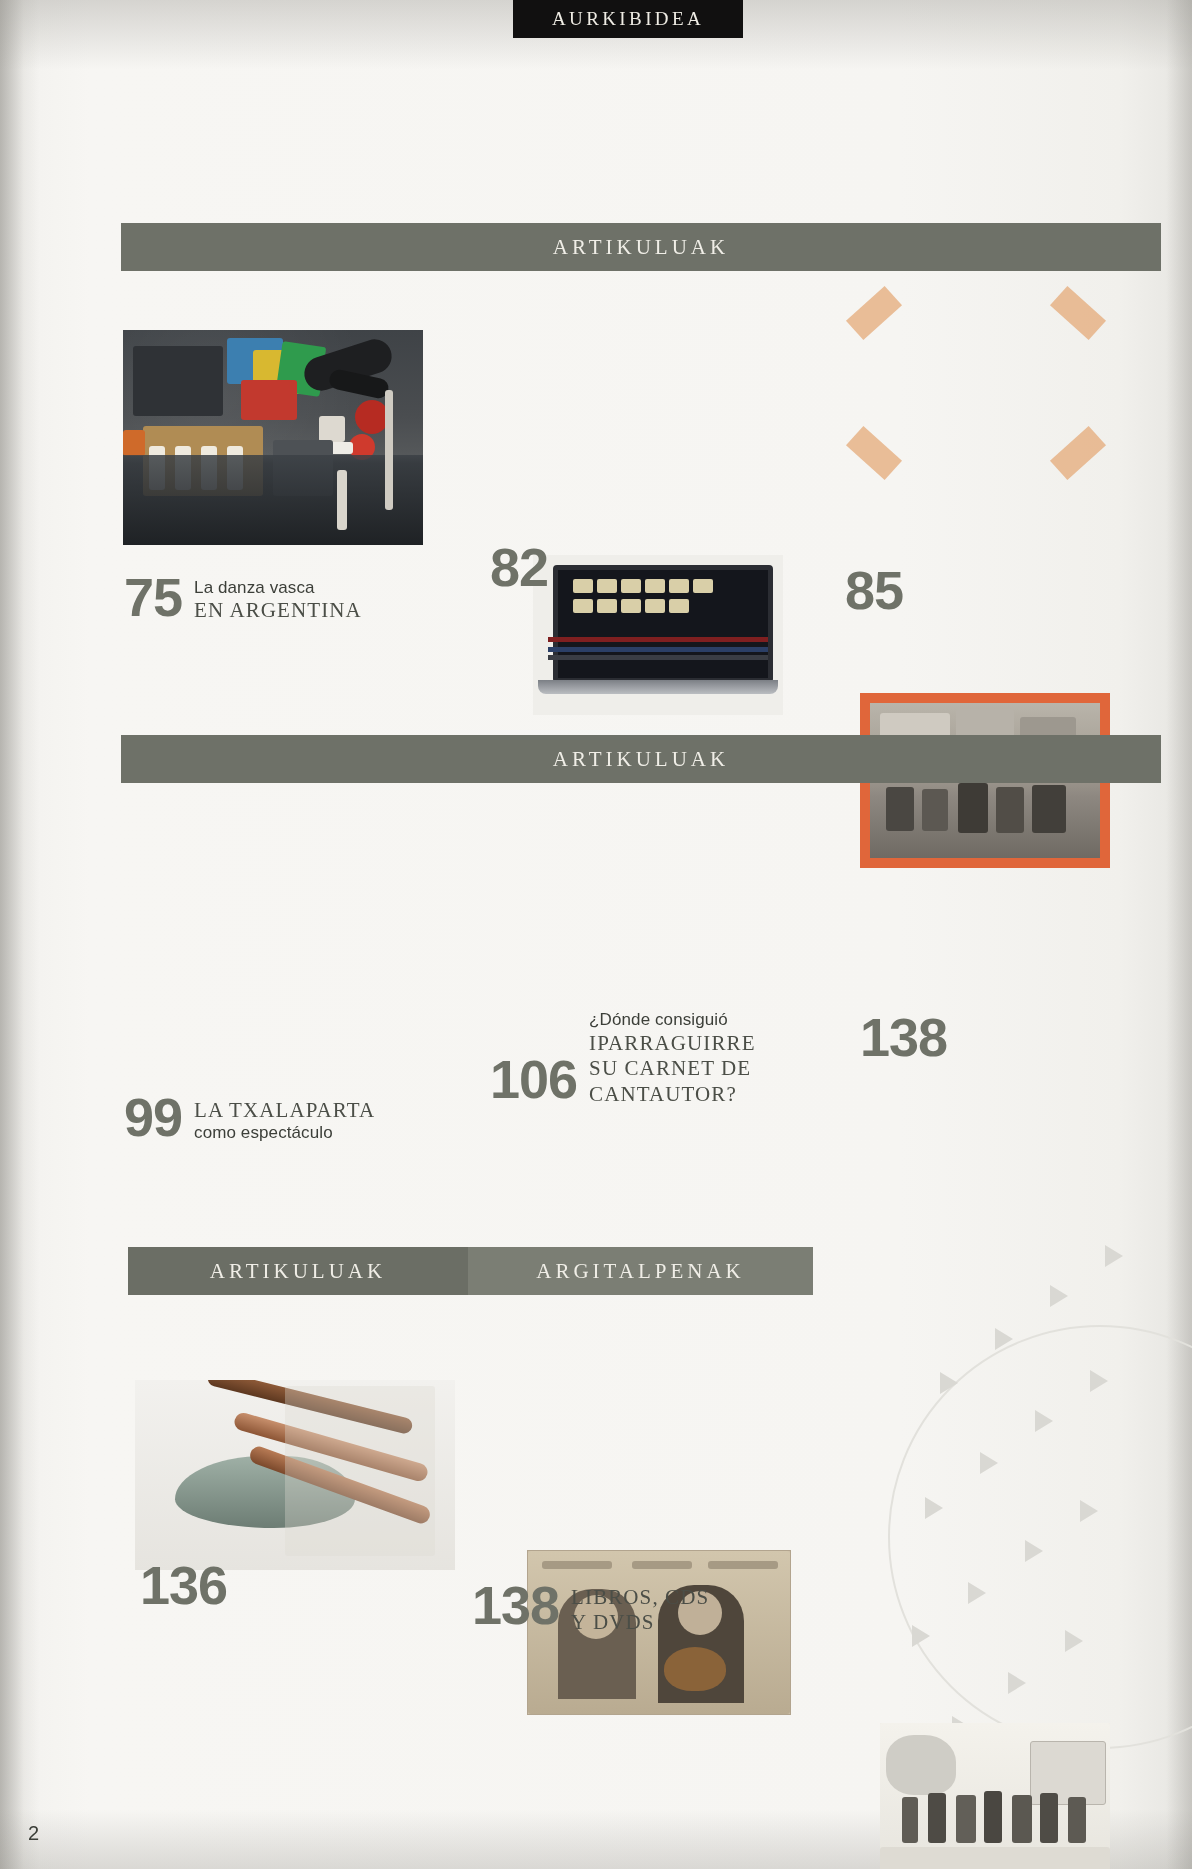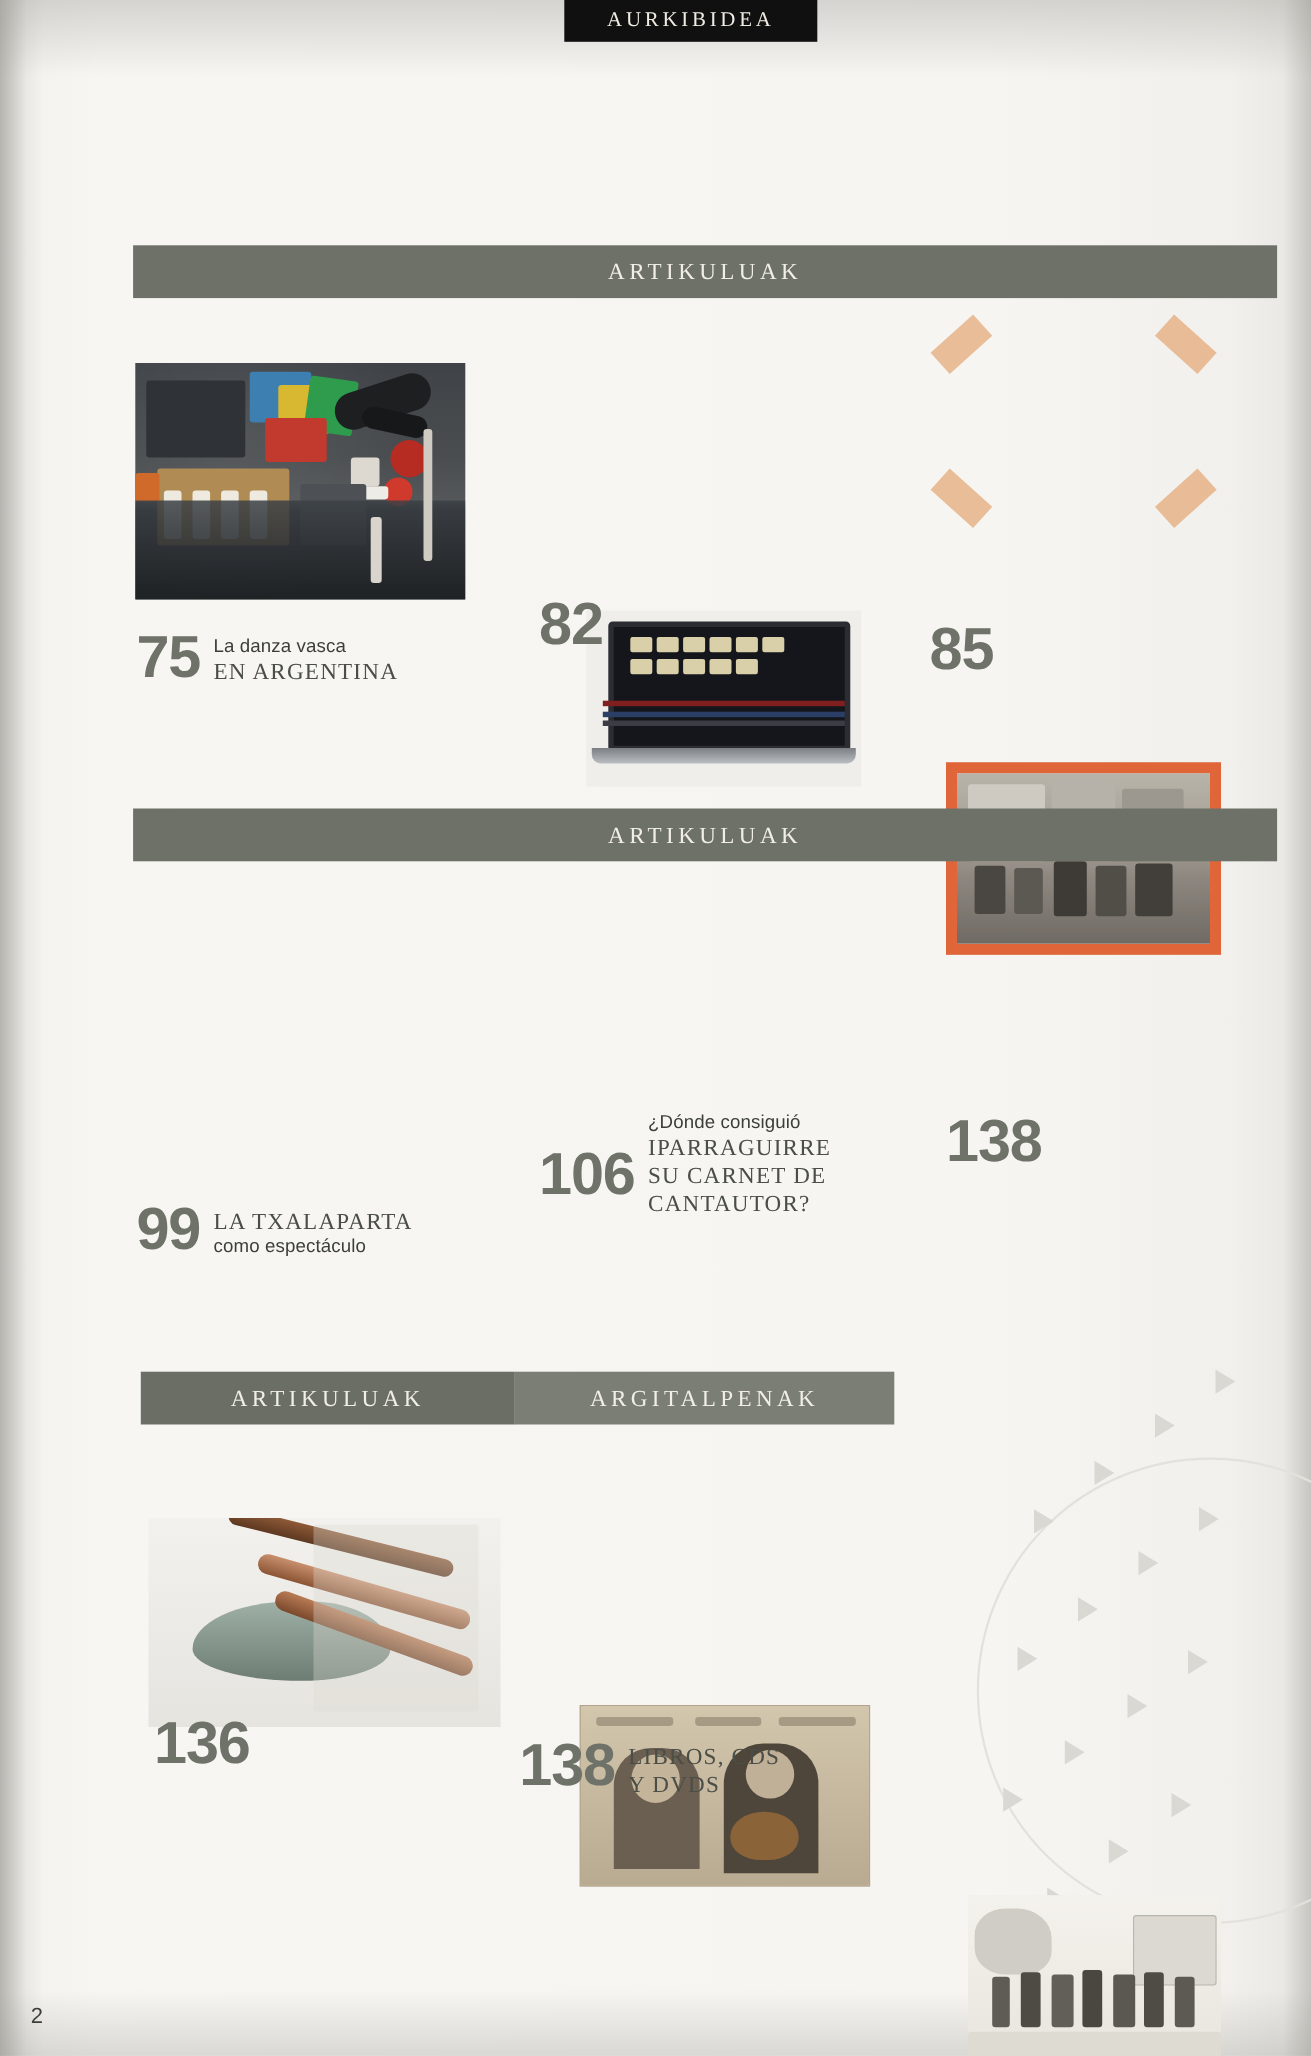--- a/index.html
+++ b/index.html
@@ -426,21 +426,21 @@
     <span class="num">99</span>
     <span class="caption">
       <span class="cap-line cap-serif">LA TXALAPARTA</span>
       <span class="cap-line cap-sans">como espectáculo</span>
     </span>
   </div>
 </div>
 
 <div class="entry" style="left:490px; top:1010px;">
   <div class="entry-row">
-    <span class="num" style="margin-bottom:14px;">106</span>
+    <span class="num" style="margin-bottom:2px;">106</span>
     <span class="caption">
       <span class="cap-line cap-sans">¿Dónde consiguió</span>
       <span class="cap-line cap-serif">IPARRAGUIRRE</span>
       <span class="cap-line cap-serif">SU CARNET DE</span>
       <span class="cap-line cap-serif">CANTAUTOR?</span>
     </span>
   </div>
 </div>
 
 <div class="entry" style="left:860px; top:1010px;">

